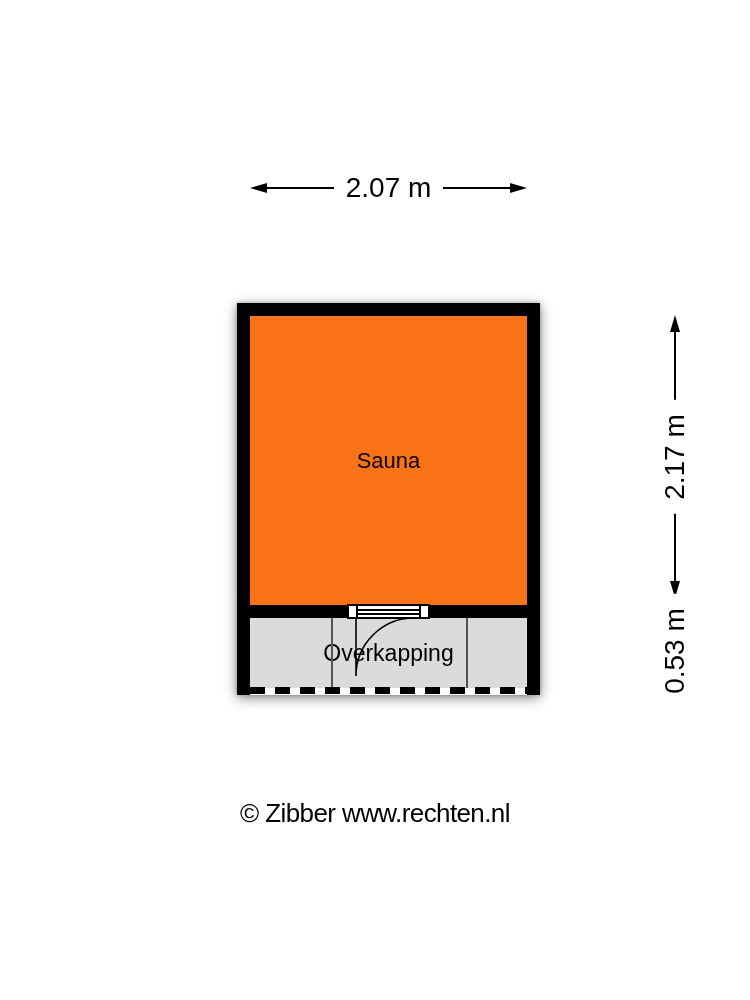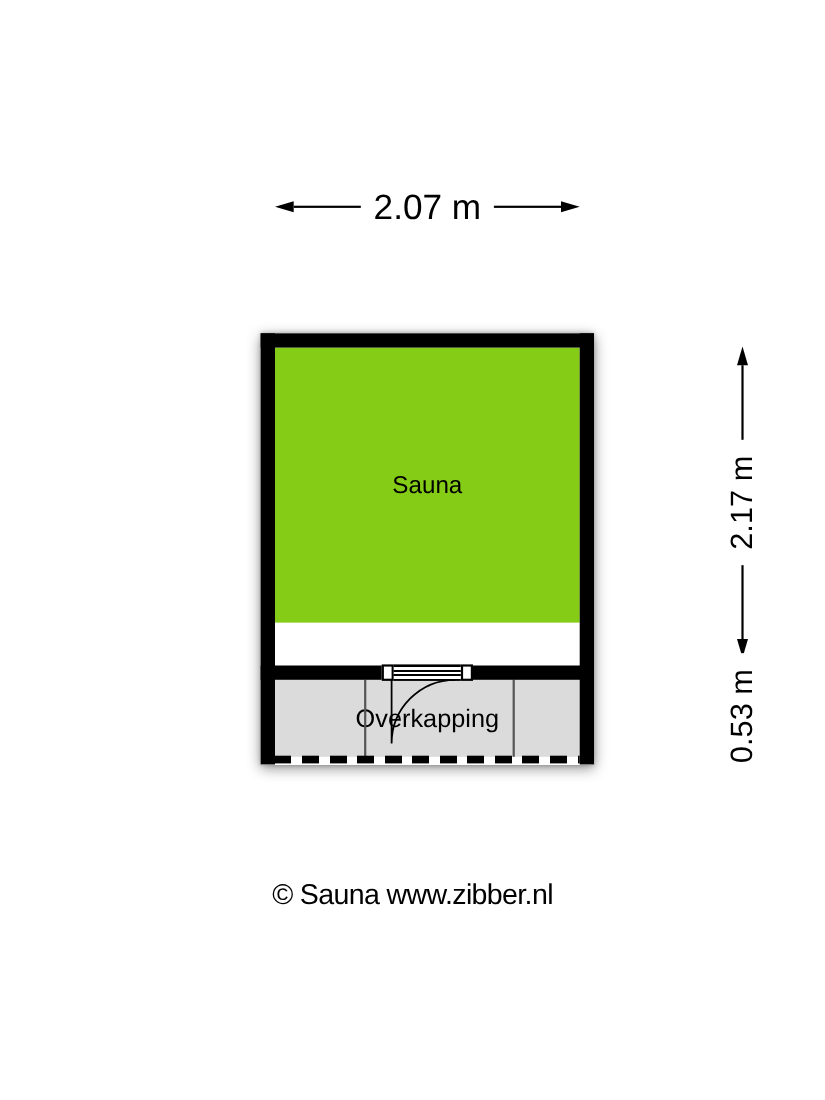--- a/index.html
+++ b/index.html
@@ -12,21 +12,21 @@
   
   .dim-h{display:flex;align-items:center;}
   .dim-v{display:flex;flex-direction:column;align-items:center;}
   .dline{flex:1;height:2px;background:#000;}
   .vline{flex:1;width:2px;background:#000;}
   .ah{width:0;height:0;}
   .ah-l{border-top:5px solid transparent;border-bottom:5px solid transparent;border-right:17px solid #000;}
   .ah-r{border-top:5px solid transparent;border-bottom:5px solid transparent;border-left:17px solid #000;}
   .ah-u{border-left:5px solid transparent;border-right:5px solid transparent;border-bottom:17px solid #000;}
   .ah-d{border-left:5px solid transparent;border-right:5px solid transparent;border-top:17px solid #000;}
-  .dim-label{font-size:32px;line-height:1;padding:0 12px;white-space:nowrap;}
+  .dim-label{font-size:28px;line-height:1;padding:0 12px;white-space:nowrap;}
   .dim-label-rot{
     font-size:28px;line-height:1;white-space:nowrap;background:#fff;padding:0 14px;
     transform:translate(-50%,-50%) rotate(-90deg);transform-origin:center center;z-index:5;
   }
 
   
   .shadow-box{box-shadow:0 3px 12px rgba(0,0,0,0.45), 0 0 4px rgba(0,0,0,0.25);z-index:1;}
   .wall{position:absolute;background:#000;z-index:3;}
   .room{display:flex;align-items:center;justify-content:center;z-index:2;}
   .room-label{font-size:22px;line-height:1;z-index:4;}
@@ -54,21 +54,21 @@
   <div class="abs dim-h" style="left:250px;top:173px;width:277px;height:30px;">
     <div class="ah ah-l"></div>
     <div class="dline"></div>
     <div class="dim-label">2.07 m</div>
     <div class="dline"></div>
     <div class="ah ah-r"></div>
   </div>
 
   <div class="abs shadow-box" style="left:237px;top:303px;width:303px;height:392px;"></div>
 
-  <div class="abs room" style="left: 250px; top: 316px; width: 277px; height: 250px; background-color: #84cc16;">
+  <div class="abs room" style="left: 250px; top: 316px; width: 277px; height: 289px; background-color: #f97316;">
     <span class="room-label">Sauna</span>
   </div>
   <div class="abs room" style="left: 250px; top: 618px; width: 277px; height: 70px; background-color: rgb(219, 219, 219);">
     <span class="room-label ok-label">Overkapping</span>
   </div>
 
   <div class="post" style="left:331px;top:618px;height:70px;"></div>
   <div class="post" style="left:466px;top:618px;height:70px;"></div>
 
   <div class="wall" style="left: 237px; top: 303px; width: 303px; height: 13px; background-color: rgb(0, 0, 0);"></div>
@@ -88,15 +88,15 @@
 
   <div class="abs dim-v" style="left:662px;top:315px;width:26px;height:283px;">
     <div class="ah ah-u"></div>
     <div class="vline"></div>
     <div class="ah ah-d"></div>
   </div>
   <div class="abs dim-label-rot" style="left:675px;top:457px;">2.17 m</div>
 
   <div class="abs dim-label-rot" style="left:675px;top:651px;">0.53 m</div>
 
-  <div class="footer-line" style="top:799px;">© Sauna www.zibber.nl</div>
+  <div class="footer-line" style="top:799px;">© Zibber www.rechten.nl</div>
 
 </div>
 
 </body></html>

